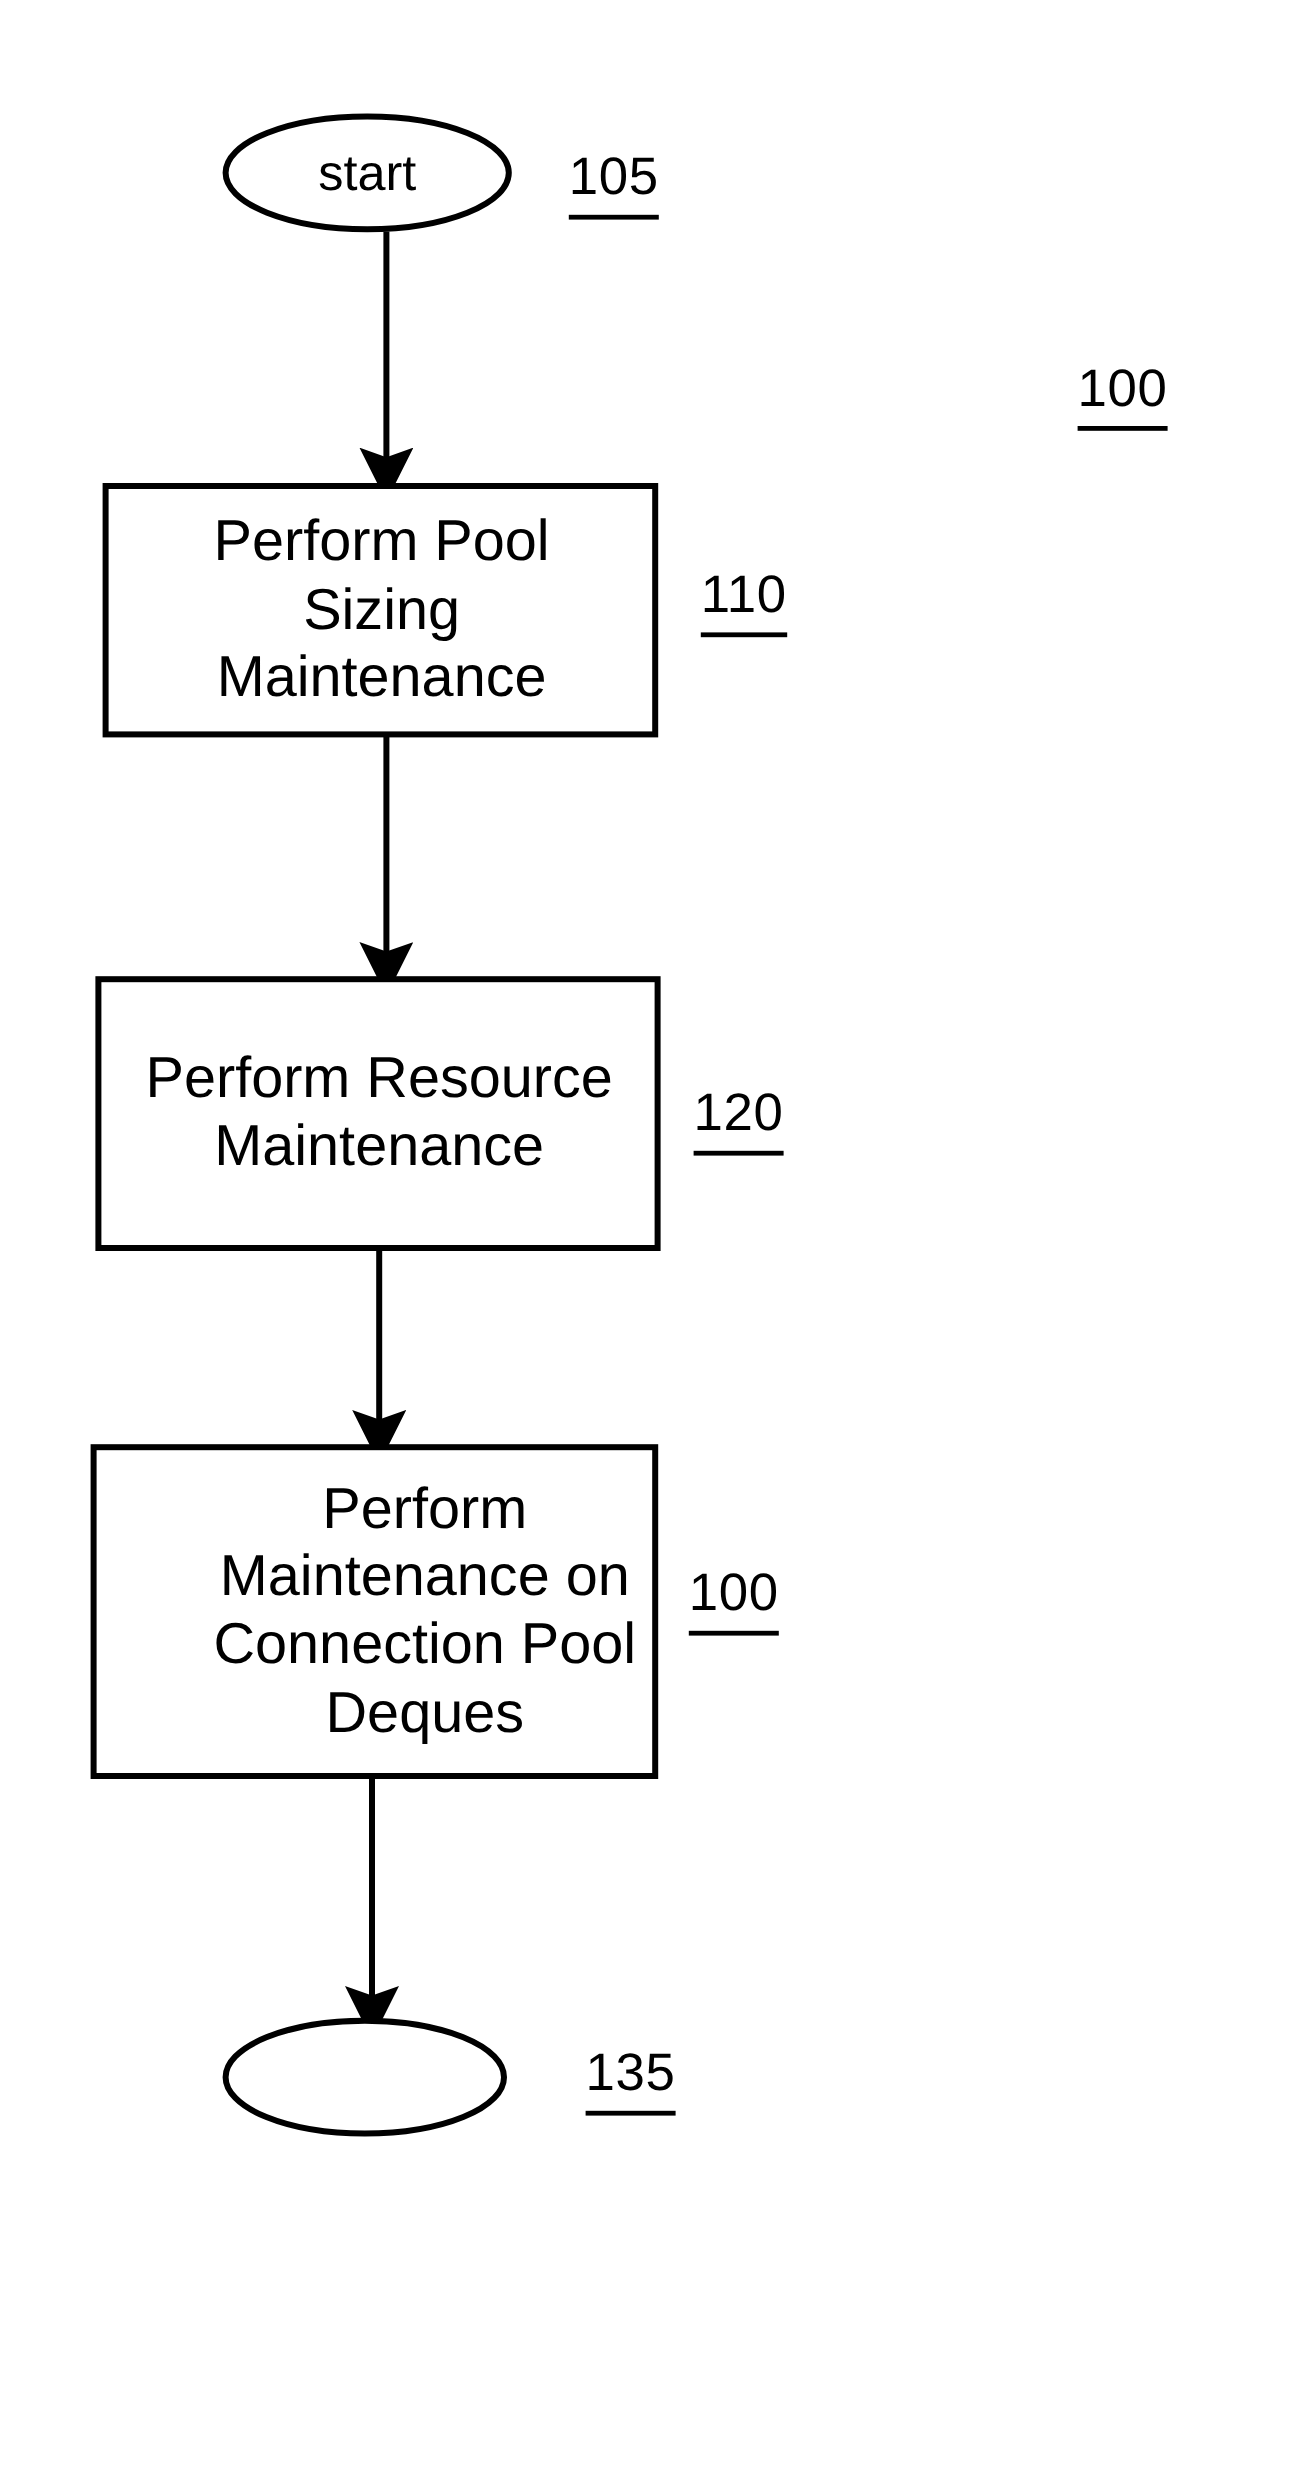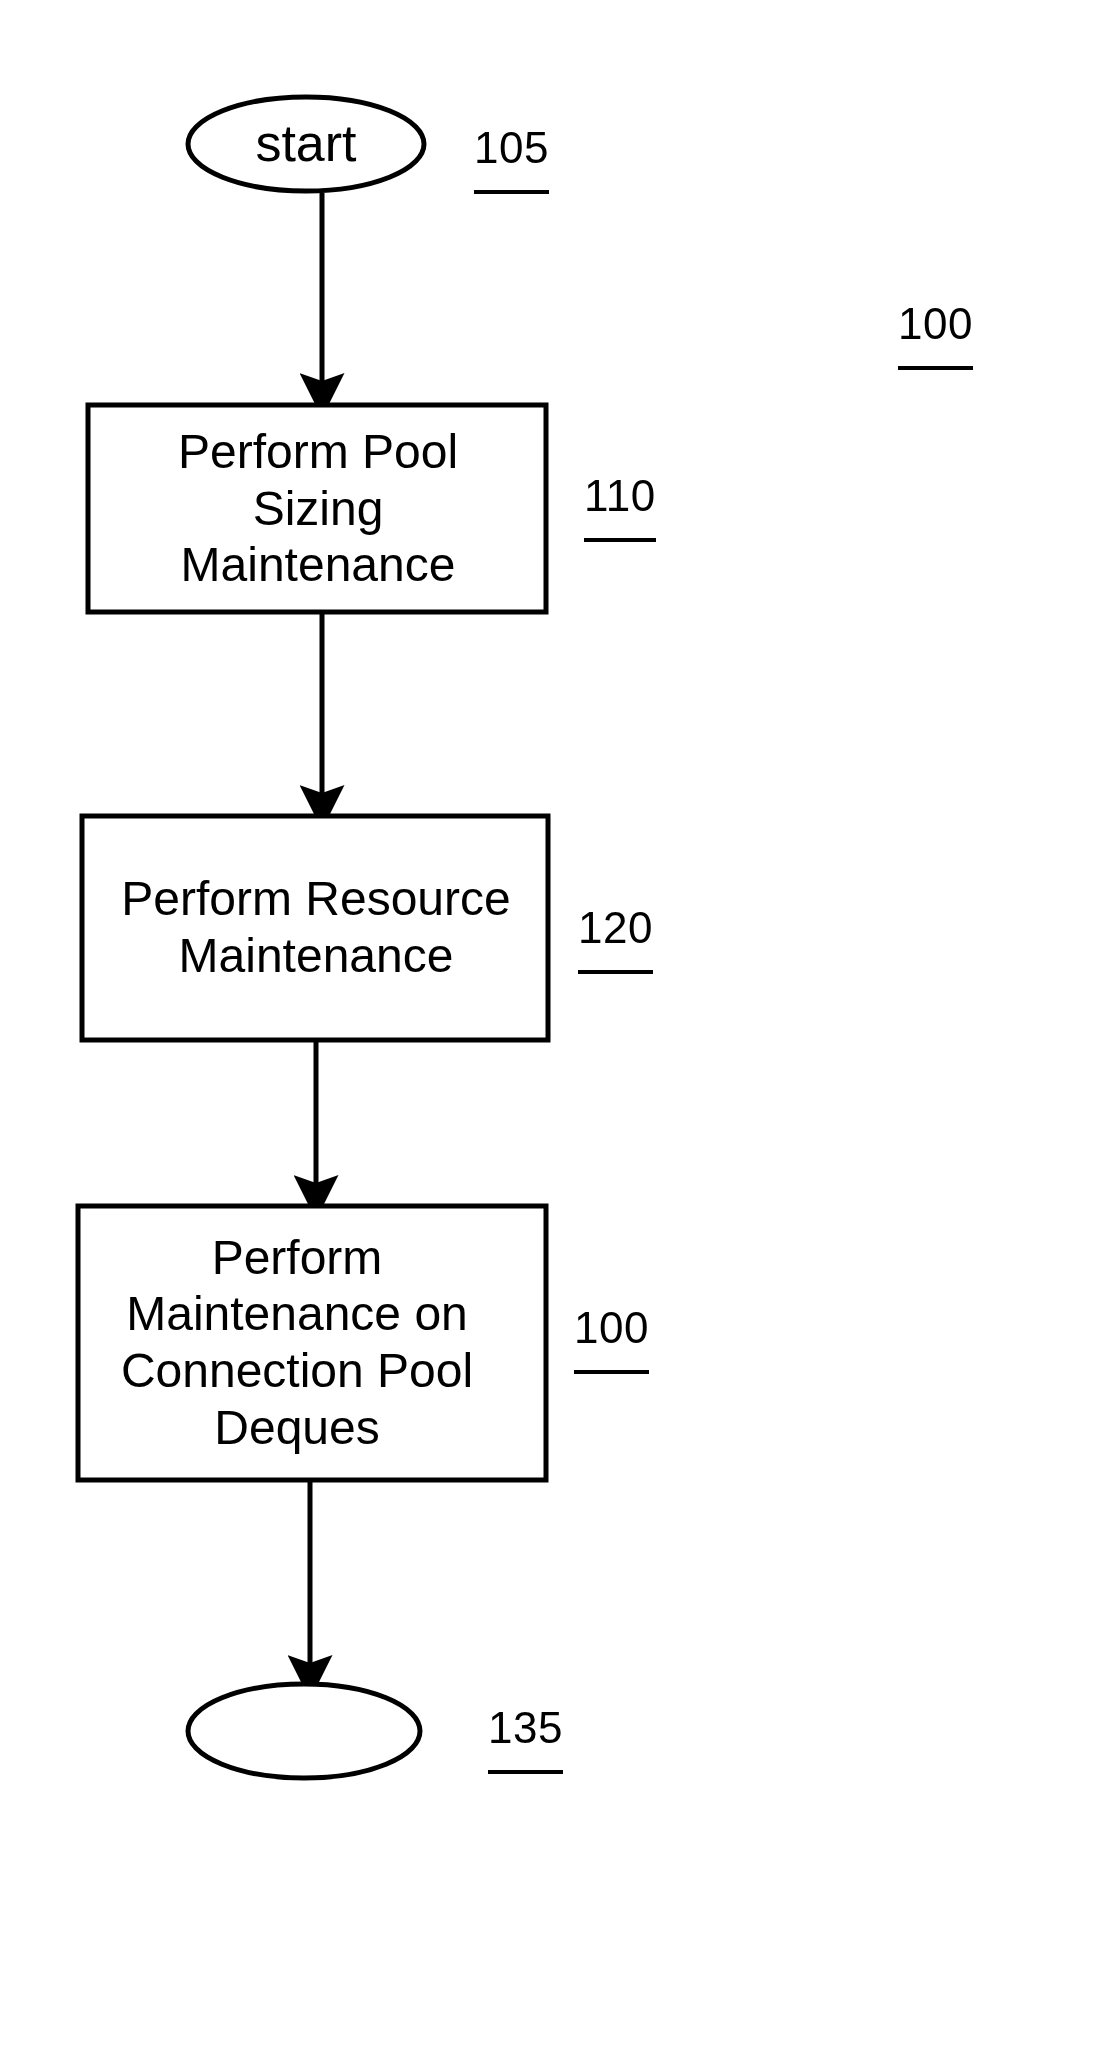--- a/index.html
+++ b/index.html
@@ -30,21 +30,21 @@
   .ref-num {
     position: absolute;
     font-family: "Liberation Sans", sans-serif;
     font-size: 44px;
     font-weight: 400;
     line-height: 1;
     letter-spacing: 0.5px;
     color: #000000;
     white-space: nowrap;
     border-bottom: 4px solid #000000;
-    padding-bottom: 20px;
+    padding-bottom: 9px;
   }
   #ref-100 { left: 898px; top: 302px; }
   #ref-105 { left: 474px; top: 126px; }
   #ref-110 { left: 584px; top: 474px; }
   #ref-120 { left: 578px; top: 906px; }
   #ref-130 { left: 574px; top: 1306px; }
   #ref-135 { left: 456px; top: 1706px; margin-left: 32px; }
 
   
   .node-text {
@@ -53,31 +53,31 @@
     color: #000000;
     text-align: center;
     line-height: 1.18;
     white-space: pre-line;
     display: flex;
     flex-direction: column;
     align-items: center;
     justify-content: center;
   }
   .terminator-text {
-    font-size: 52px;
+    font-size: 42px;
     text-align: center;
   }
   .process-text {
     font-size: 48px;
   }
   #text-start { left: 190px; top: 96px; width: 232px; height: 96px; }
   #text-end   { left: 188px; top: 1682px; width: 232px; height: 96px; }
   #text-box-110 { left: 90px; top: 406px; width: 456px; height: 206px; }
   #text-box-120 { left: 84px; top: 816px; width: 464px; height: 224px; }
-  #text-box-130 { left: 64px; top: 1206px; width: 466px; height: 274px; }
+  #text-box-130 { left: 80px; top: 1206px; width: 466px; height: 274px; padding-left: 41px; }
 
   
   #figure-caption {
     position: absolute;
     left: 193px;
     top: 1954px;
     font-family: "Liberation Sans", sans-serif;
     font-size: 58px;
     font-weight: 400;
     letter-spacing: 1px;

